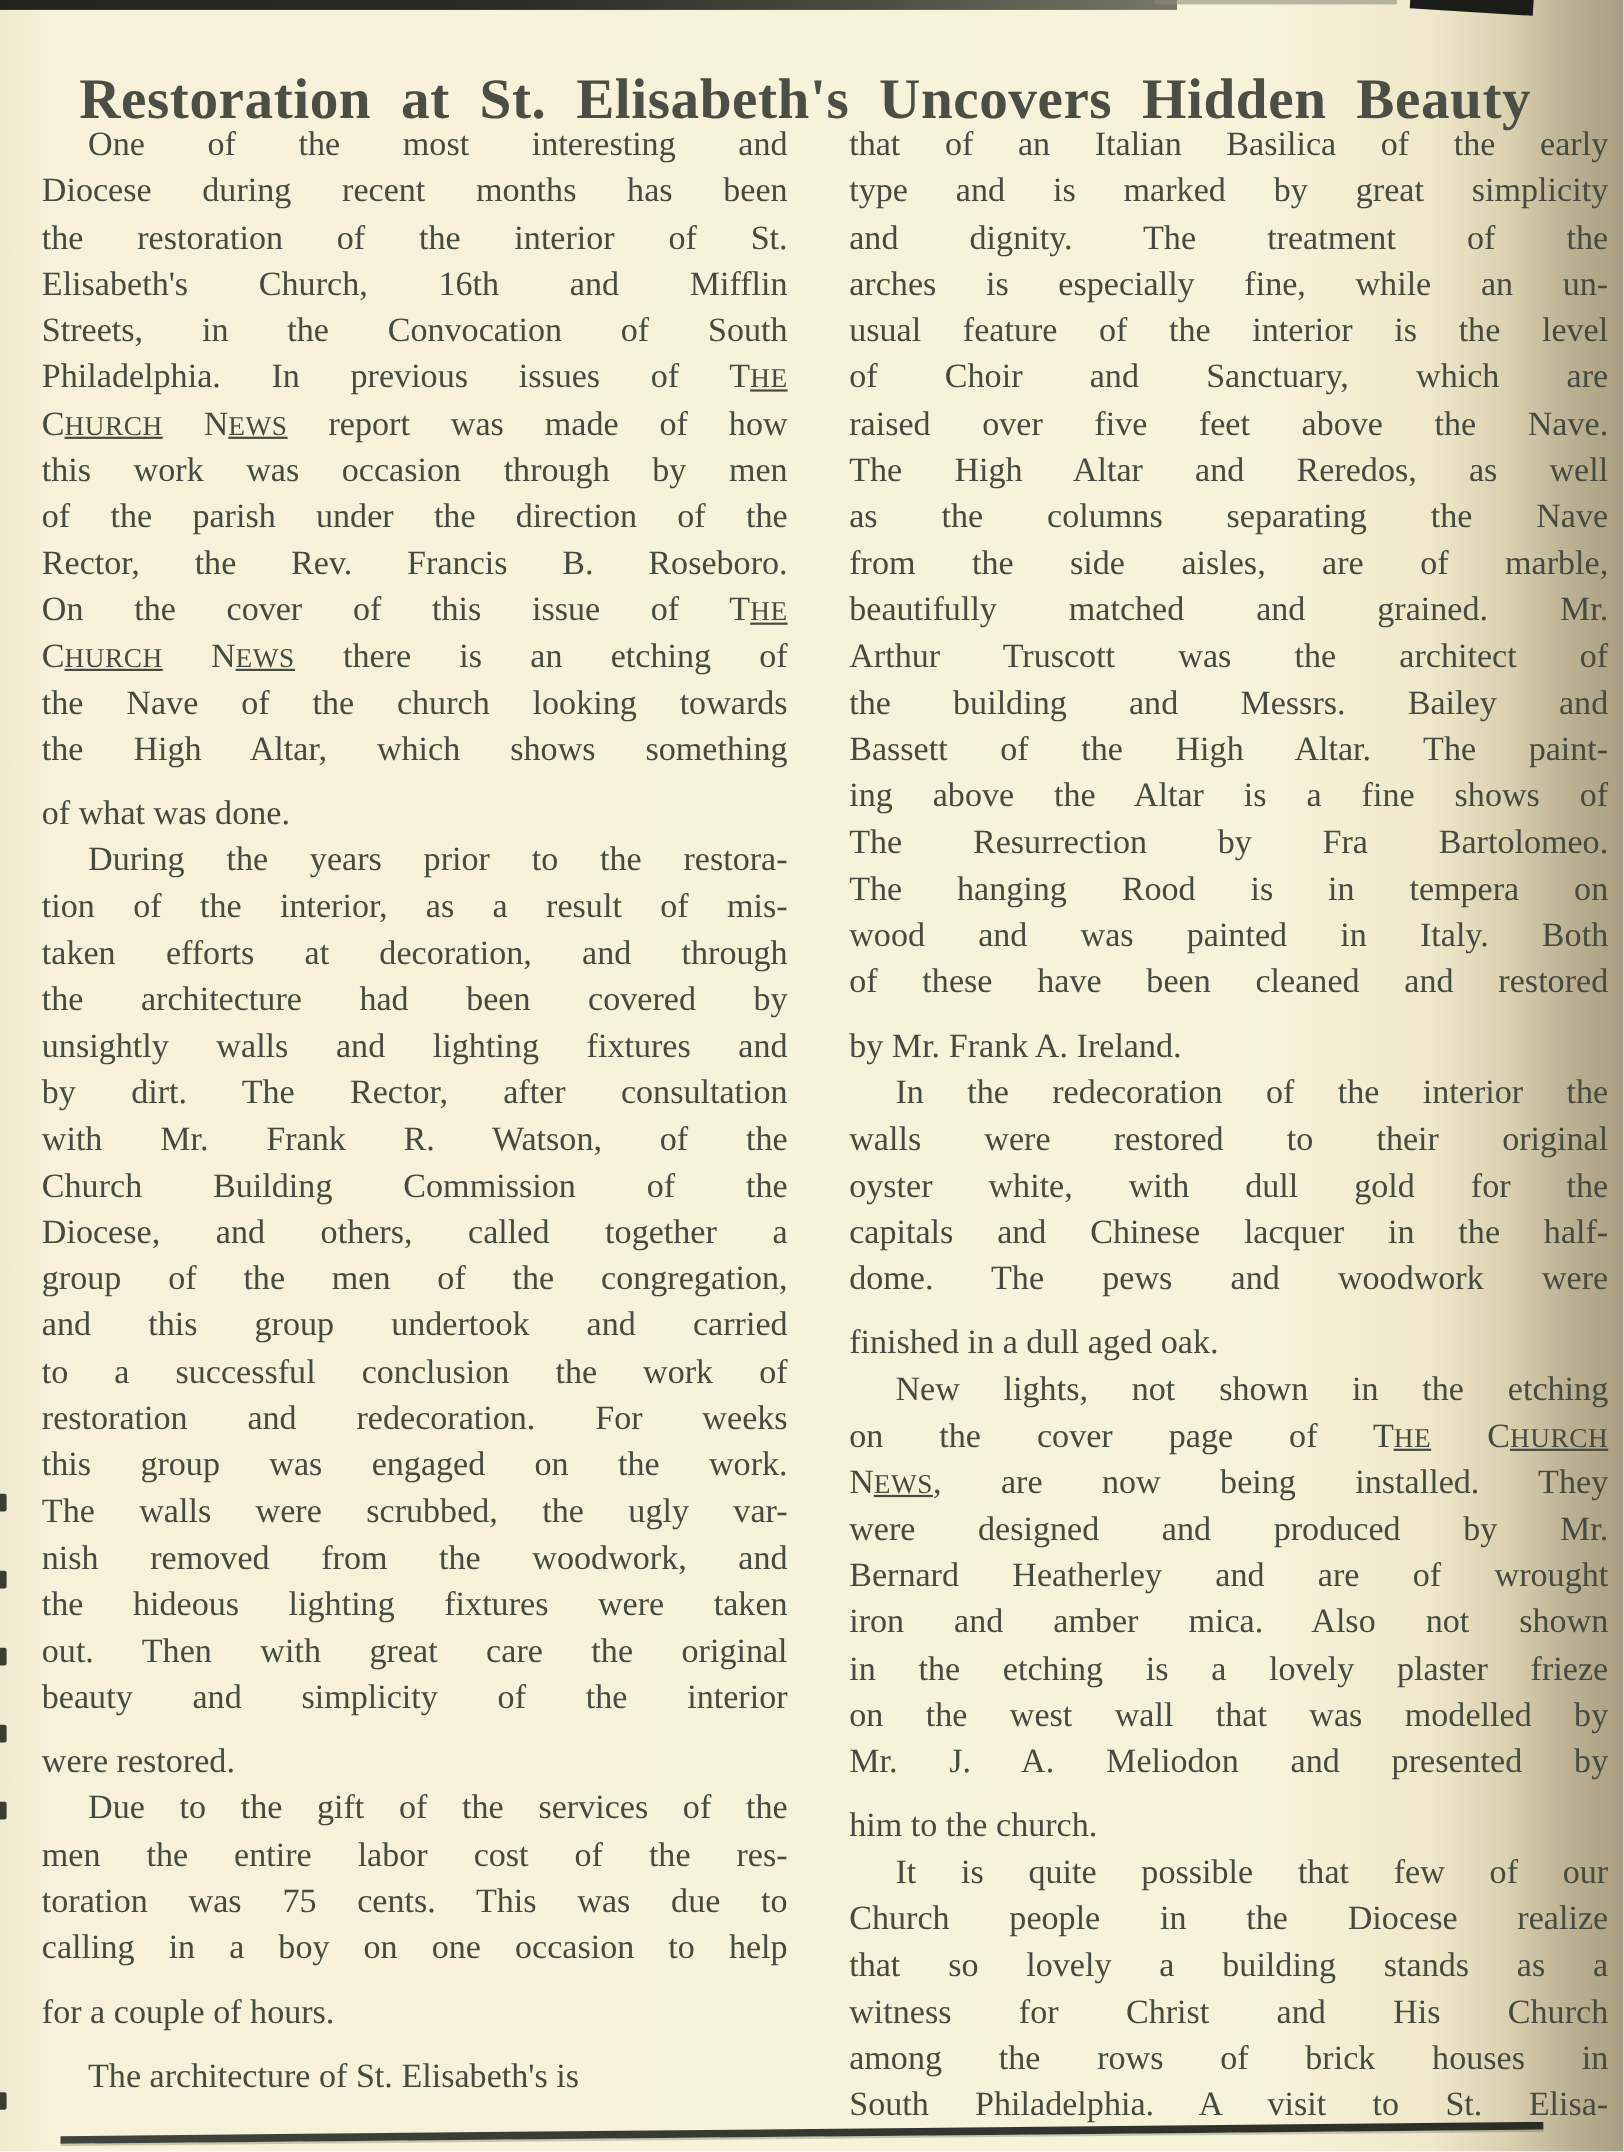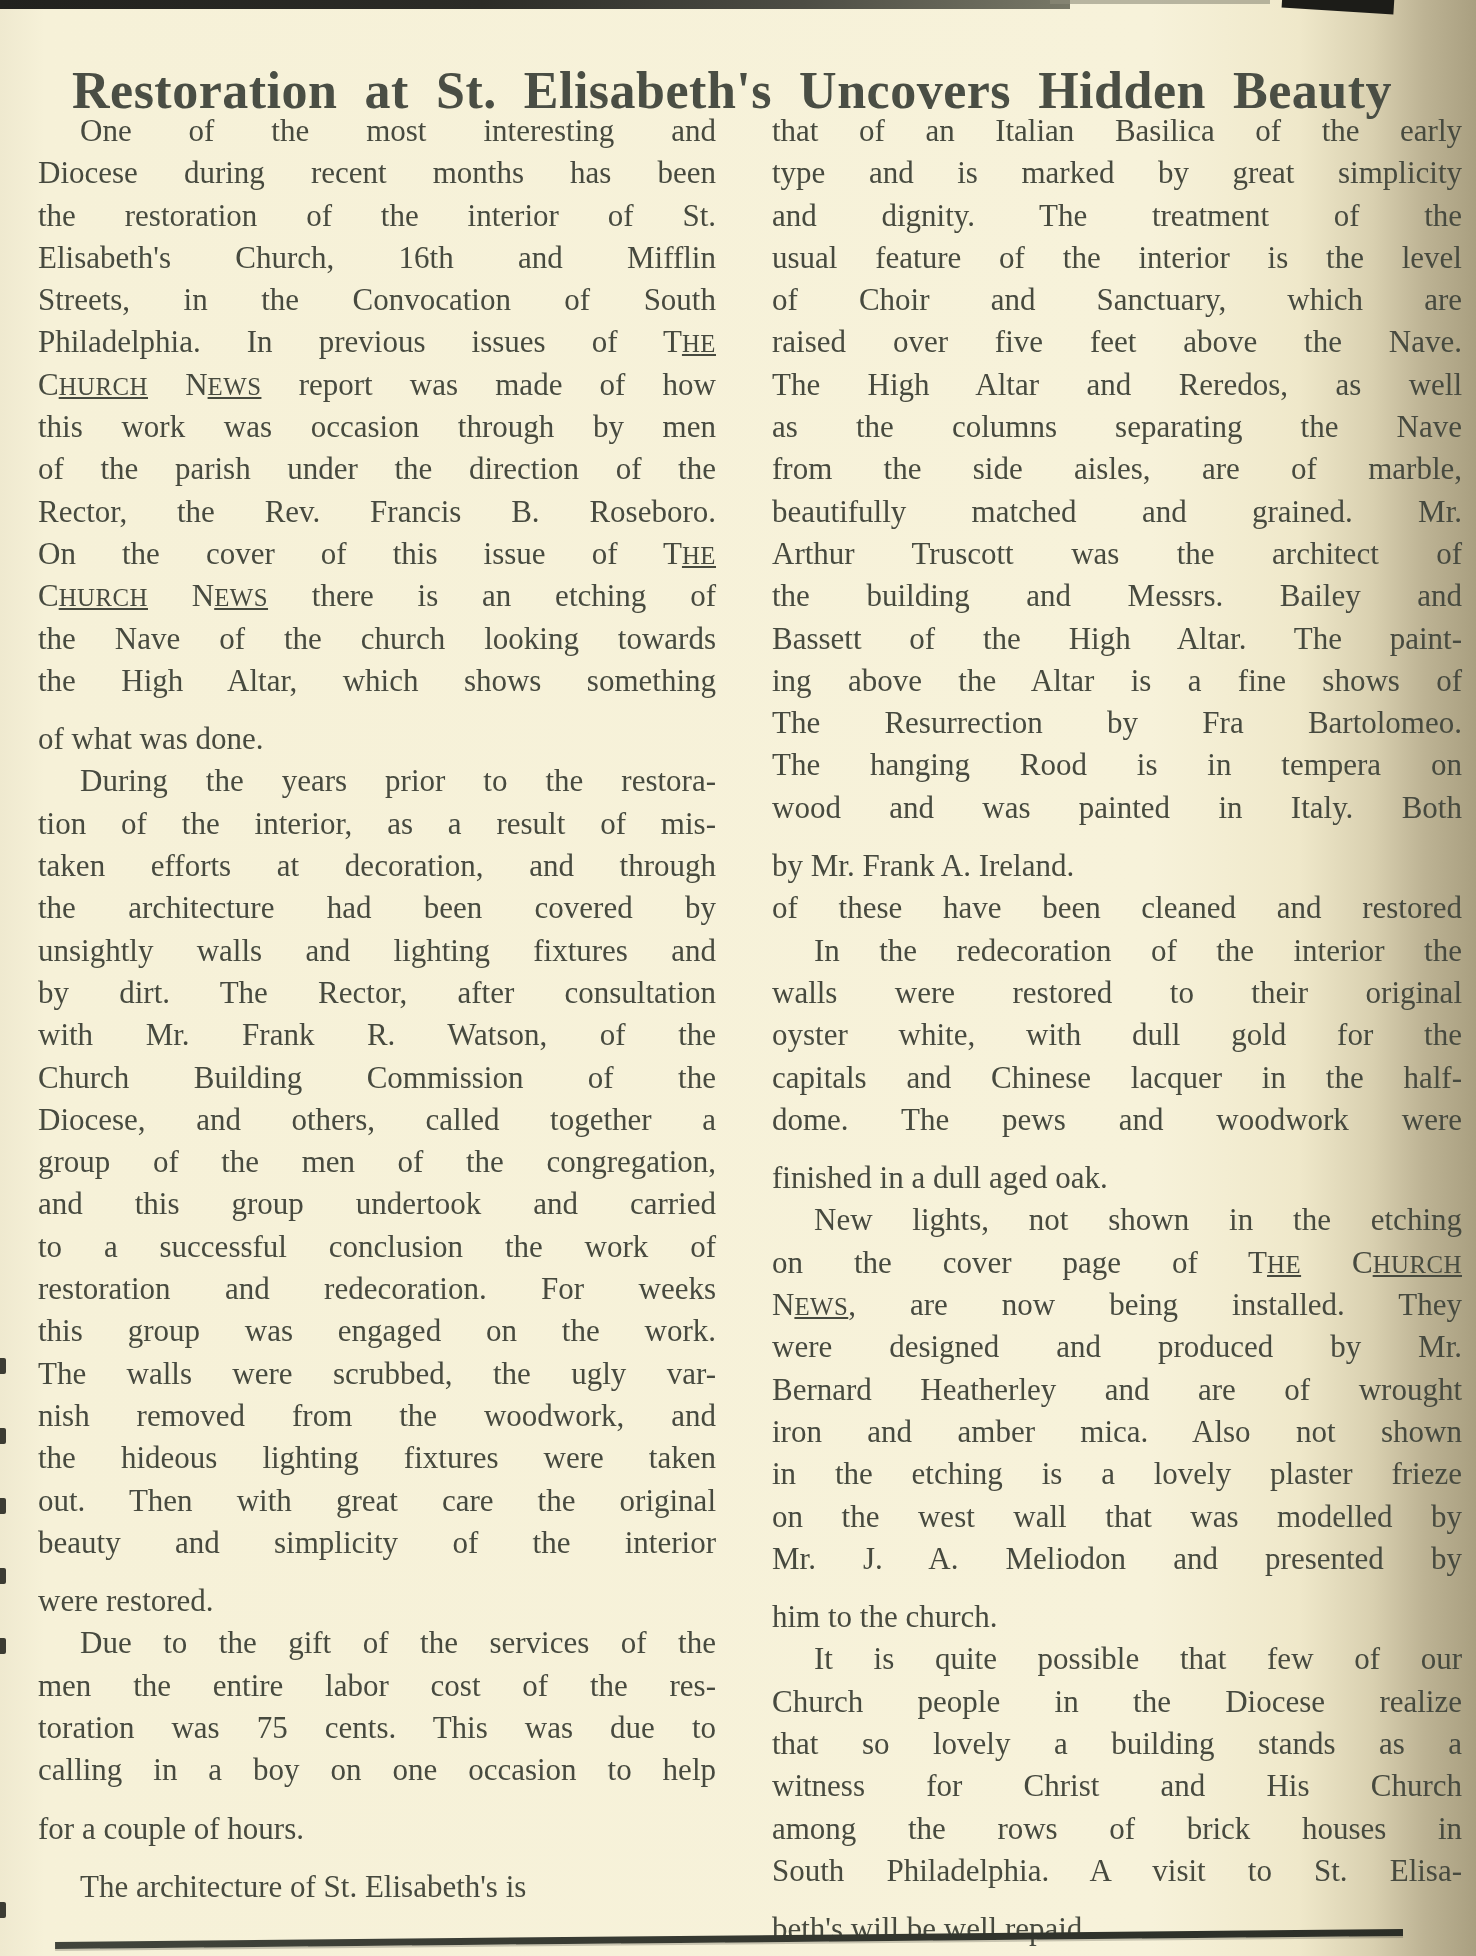--- a/index.html
+++ b/index.html
@@ -109,36 +109,37 @@
       <div class="line">men the entire labor cost of the res-</div>
       <div class="line">toration was 75 cents.  This was due to</div>
       <div class="line">calling in a boy on one occasion to help</div>
       <div class="line last">for a couple of hours.</div>
       <div class="line indent last">The architecture of St. Elisabeth's is</div>
     </div>
   <div class="col right">
       <div class="line">that of an Italian Basilica of the early</div>
       <div class="line">type and is marked by great simplicity</div>
       <div class="line">and dignity.  The treatment of the</div>
+      <div class="line">arches is especially fine, while an un-</div>
       <div class="line">usual feature of the interior is the level</div>
       <div class="line">of Choir and Sanctuary, which are</div>
       <div class="line">raised over five feet above the Nave.</div>
       <div class="line">The High Altar and Reredos, as well</div>
       <div class="line">as the columns separating the Nave</div>
       <div class="line">from the side aisles, are of marble,</div>
       <div class="line">beautifully matched and grained.  Mr.</div>
       <div class="line">Arthur Truscott was the architect of</div>
       <div class="line">the building and Messrs. Bailey and</div>
       <div class="line">Bassett of the High Altar.  The paint-</div>
       <div class="line">ing above the Altar is a fine shows of</div>
       <div class="line">The Resurrection by Fra Bartolomeo.</div>
       <div class="line">The hanging Rood is in tempera on</div>
       <div class="line">wood and was painted in Italy.  Both</div>
+      <div class="line">of these have been cleaned and restored</div>
       <div class="line last">by Mr. Frank A. Ireland.</div>
-      <div class="line">of these have been cleaned and restored</div>
       <div class="line indent">In the redecoration of the interior the</div>
       <div class="line">walls were restored to their original</div>
       <div class="line">oyster white, with dull gold for the</div>
       <div class="line">capitals and Chinese lacquer in the half-</div>
       <div class="line">dome.  The pews and woodwork were</div>
       <div class="line last">finished in a dull aged oak.</div>
       <div class="line indent">New lights, not shown in the etching</div>
       <div class="line">on the cover page of T<span class="sc">HE</span> C<span class="sc">HURCH</span></div>
       <div class="line">N<span class="sc">EWS</span>, are now being installed.  They</div>
       <div class="line">were designed and produced by Mr.</div>

